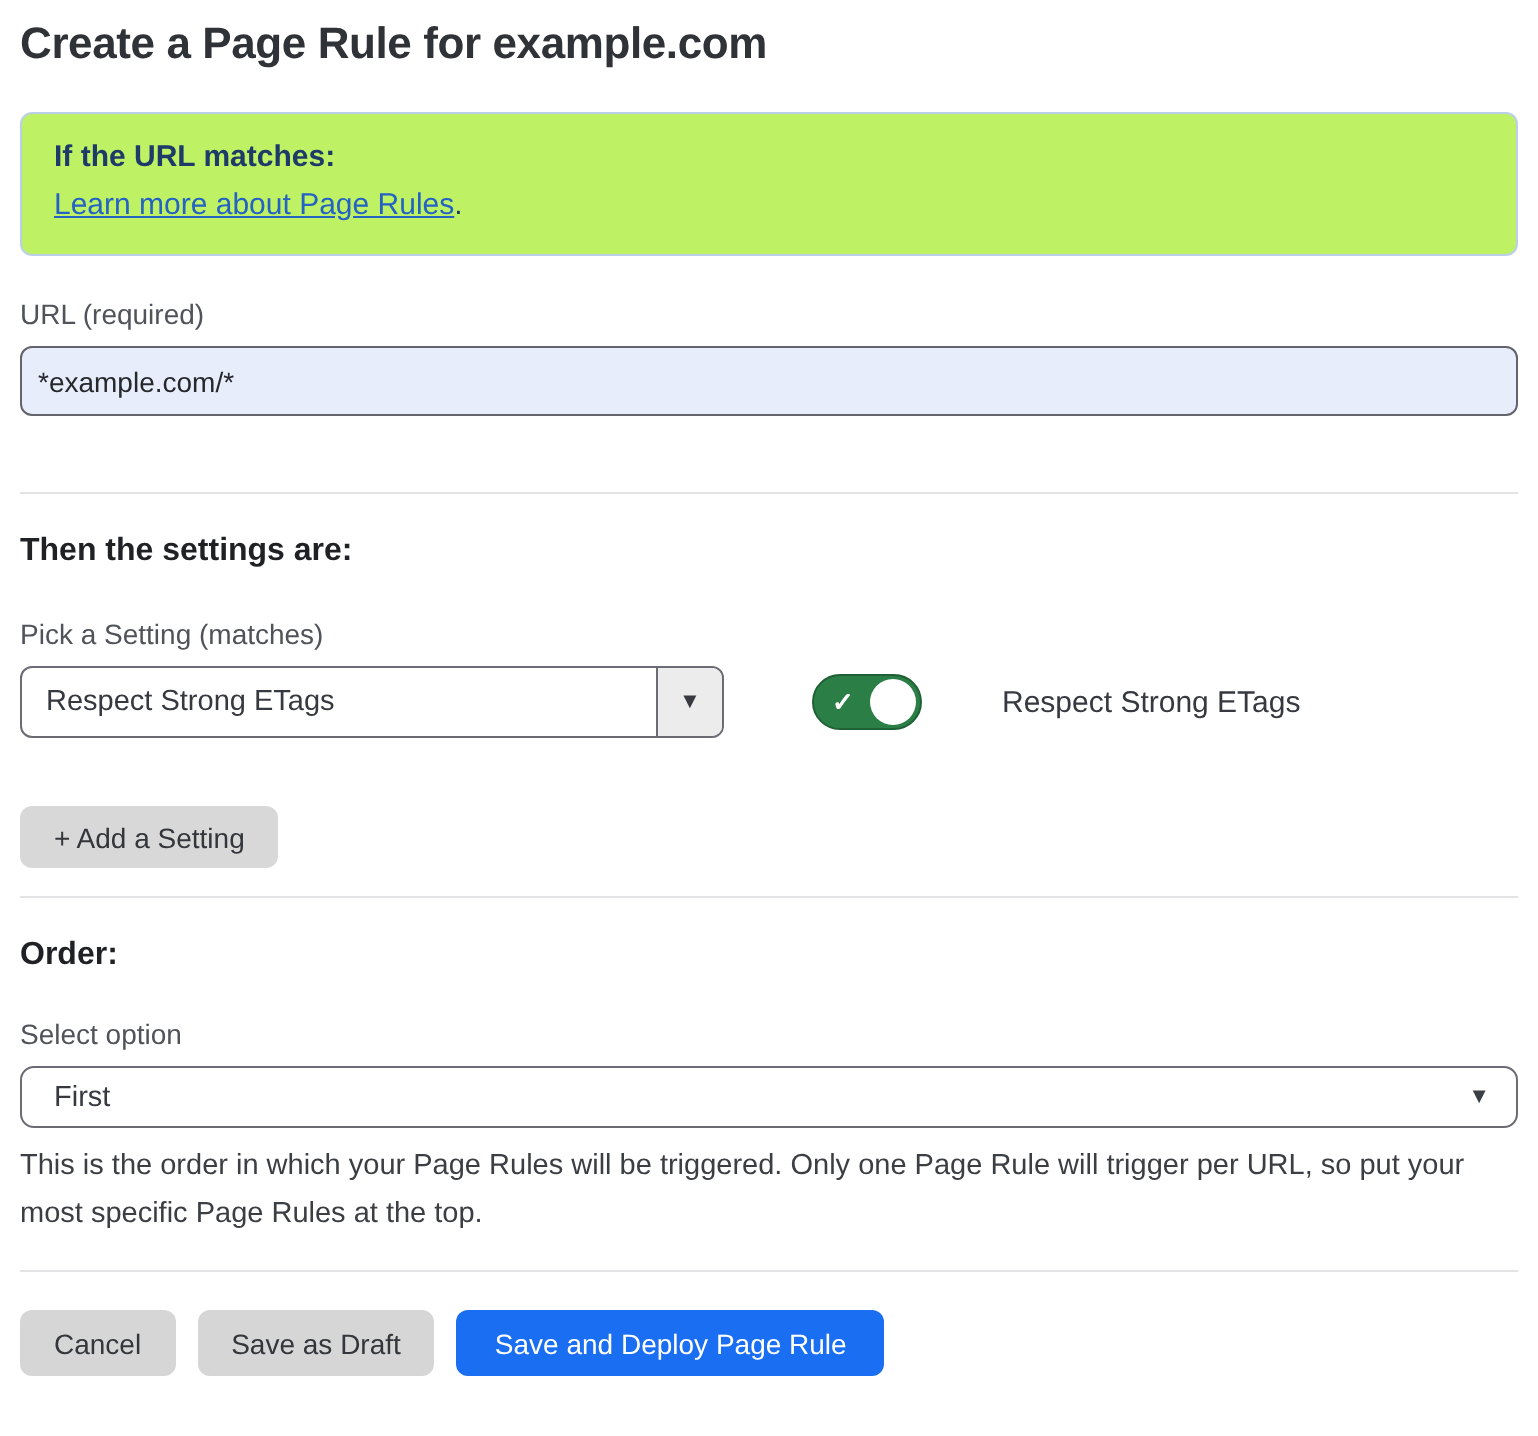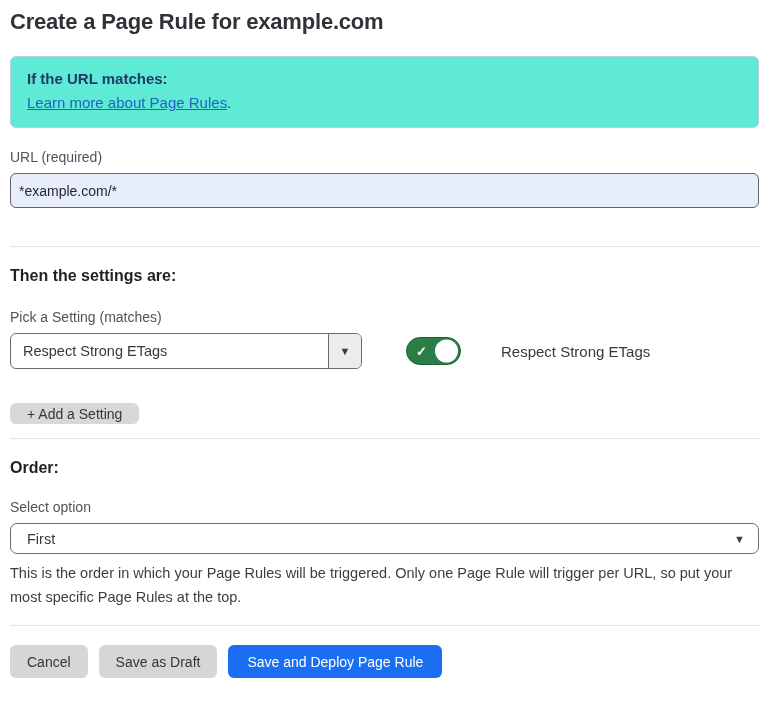--- a/index.html
+++ b/index.html
@@ -16,21 +16,21 @@
   .page-title {
     font-size: 22px;
     font-weight: 700;
     color: #2f3237;
     letter-spacing: -0.2px;
     margin-bottom: 21px;
   }
 
   
   .info-box {
-    background: #5eead4;
+    background: #bef264;
     border: 1px solid #bad0e9;
     border-radius: 6px;
     padding: 10px 16px 12px 16px;
     font-size: 15px;
     line-height: 24px;
     color: #1e3a68;
     margin-bottom: 21px;
   }
   .info-box .info-heading { font-weight: 700; }
   .info-box a {
@@ -150,21 +150,21 @@
     background: #ffffff;
   }
   .toggle-label {
     margin-left: 14px;
     font-size: 15px;
     color: #36393f;
   }
 
   .add-setting-btn {
     margin-top: 34px;
-    height: 21px;
+    height: 31px;
     padding: 0 17px;
     background: #d8d8d8;
     border: none;
     border-radius: 6px;
     font-size: 14px;
     color: #33363b;
     font-family: "Liberation Sans", sans-serif;
     cursor: pointer;
   }
 

